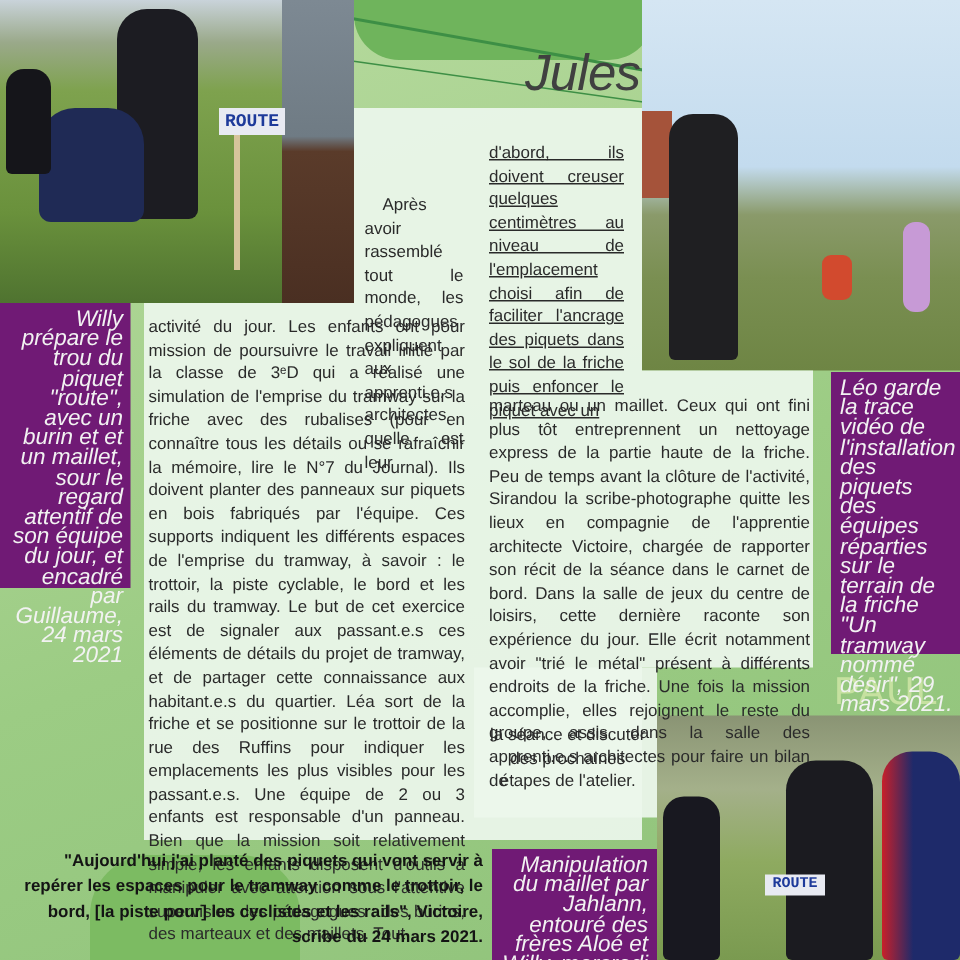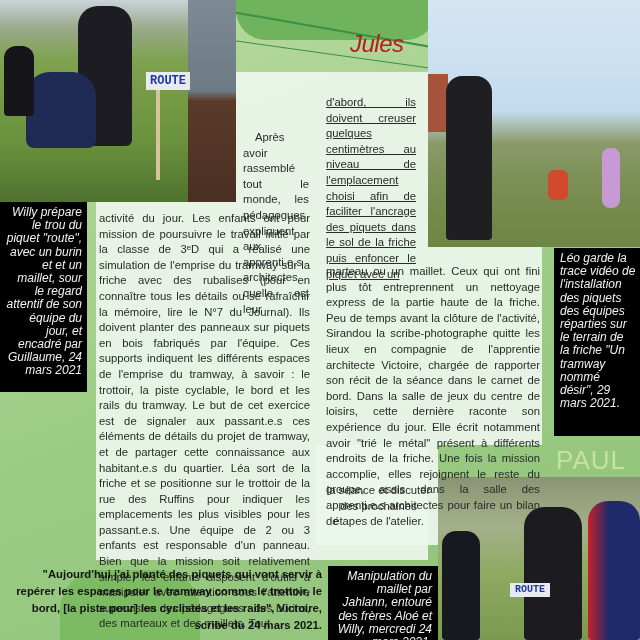--- a/index.html
+++ b/index.html
@@ -1,24 +1,24 @@
 <!DOCTYPE html>
 <html><head>
 <meta charset="utf-8">
 <style>
   html, body { margin:0; padding:0; }
   body { width:640px; height:640px; position:relative; overflow:hidden;
          background:#a9cf8f; font-family:"Liberation Sans", sans-serif; }
   .bg-shape { position:absolute; }
   .photo { position:absolute; overflow:hidden;font-family:Liberation Mono, monospace; }
-  .caption { position:absolute; background:#000000; color:#f2f2f2;
-             font-style:italic; font-size:12px; line-height:13.2px; box-sizing:border-box; }
+  .caption { position:absolute; background:#701a75; color:#f2f2f2;
+             font-style:italic; font-size:15px; line-height:13.2px; box-sizing:border-box; }
   .text-panel { position:absolute; background:rgba(236,246,236,0.93); }
   .col { position:absolute; font-size:11.3px; line-height:15.6px; color:#2a2a2a; text-align:justify; }
-  .word-jules { position:absolute; color:#b91c1c; font-size:24px; font-style:italic; letter-spacing:-0.5px; }
+  .word-jules { position:absolute; color:#404040; font-size:34px; font-style:italic; letter-spacing:-0.5px; }
   .word-paul { position:absolute; color:#cfe6a6; font-size:26px; letter-spacing:1px; opacity:0.85; }
 </style>
 </head>
 <body>
 
 <div class="bg-shape" style="left:0;top:0;width:640px;height:640px;background:linear-gradient(160deg,#b9dba0 0%,#9ccc84 55%,#8fc27a 100%);"></div>
 <div class="bg-shape" style="left:236px;top:0;width:200px;height:40px;background:#6fb45c;border-radius:0 0 30px 30px;"></div>
 <div class="bg-shape" style="left:60px;top:570px;width:140px;height:70px;background:#7cbb62;border-radius:40px 40px 0 0;"></div>
 <div class="bg-shape" style="left:230px;top:30px;width:220px;height:2px;background:#3d8f45;transform:rotate(10deg);"></div>
 <div class="bg-shape" style="left:230px;top:55px;width:220px;height:1px;background:#3d8f45;transform:rotate(8deg);"></div>

